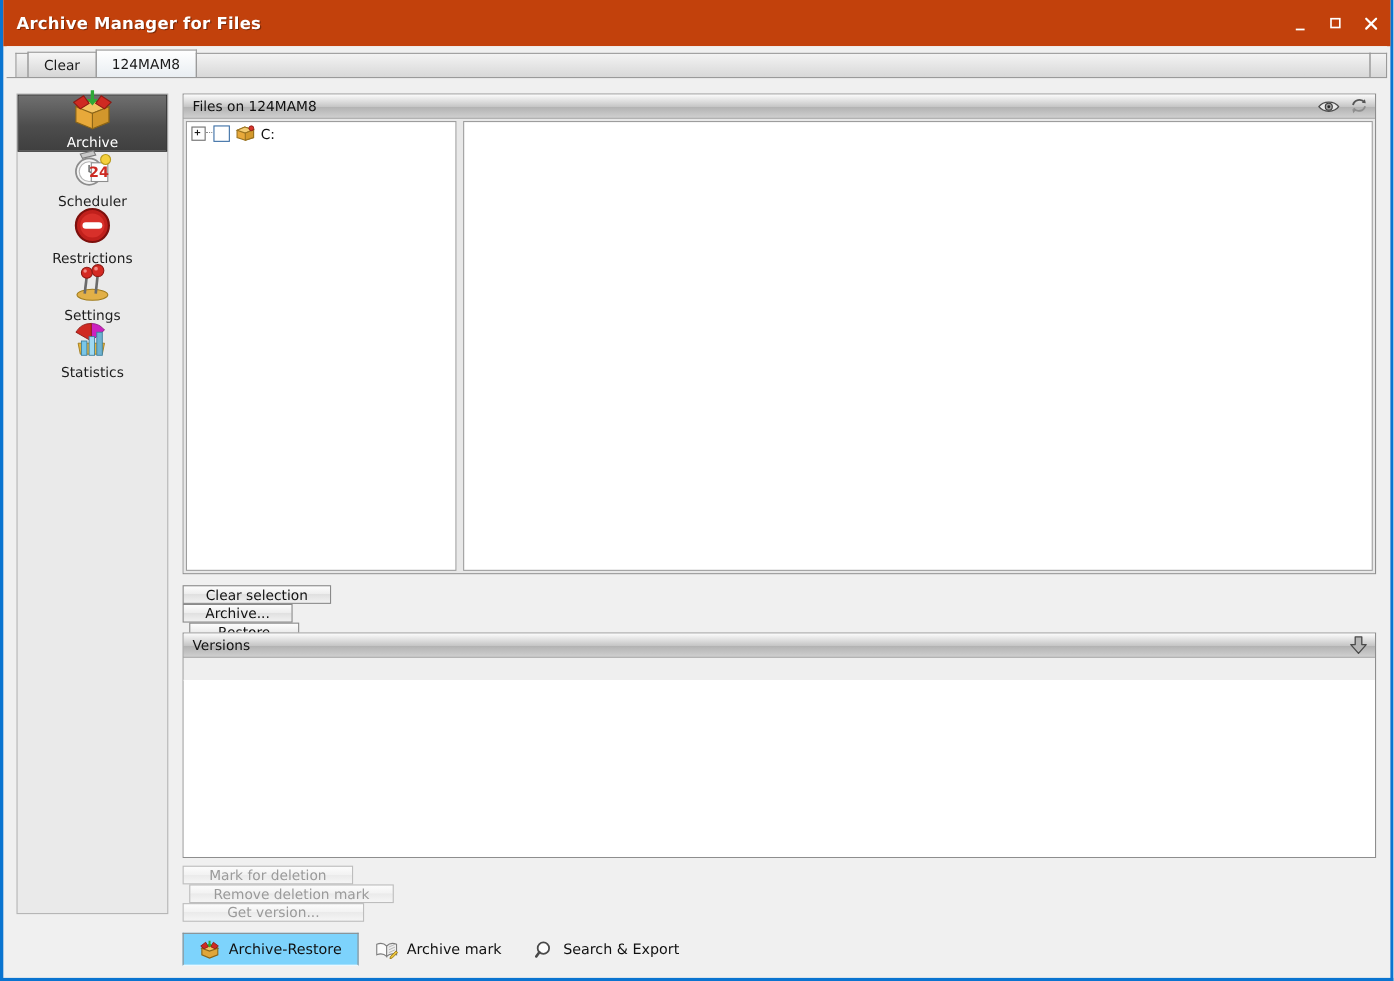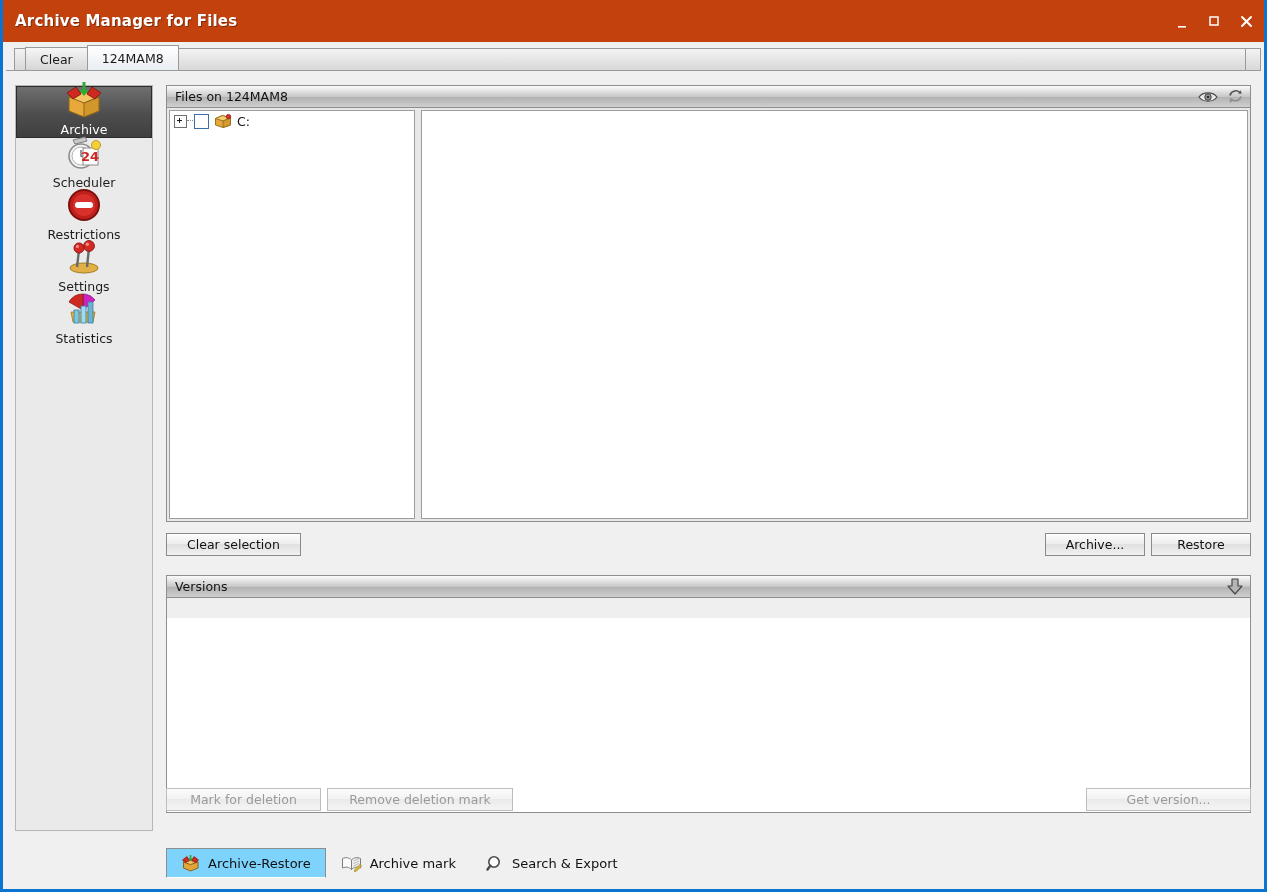--- a/index.html
+++ b/index.html
@@ -196,40 +196,40 @@
     border: 1px solid #3b6ea5;
     background: #ffffff;
     cursor: default;
     margin-left: 1px;
   }
   .tree-ico { margin-left: 5px; display: flex; align-items: center; flex: none; }
   .tree-label { margin-left: 5px; }
 
   
   .btnrow {
-    position: absolute; left: 0; right: 0; height: 24px;
-    display: flex; align-items: flex-end;
+    position: absolute; left: 0; right: 11px; height: 24px;
+    display: flex; align-items: flex-start; flex-direction: column;
   }
   .btn {
     height: 23px;
     border: 1px solid #8a8a8a;
     background: linear-gradient(to bottom, #fdfdfd, #ededed 48%, #e0e0e0 49%, #f1f1f1);
     font-size: 12.5px; color: #111;
     display: flex; align-items: center; justify-content: center;
     box-sizing: border-box;
     cursor: default;
     padding: 0 10px;
   }
   .btn.disabled { color: #9a9a9a; border-color: #bdbdbd;
     background: linear-gradient(to bottom, #fcfcfc, #f2f2f2 48%, #eaeaea 49%, #f5f5f5); }
   .spacer { flex: 1; }
 
   
   #versions-group {
-    position: absolute; left: 0; top: 490px; right: 0; height: 238px;
+    position: absolute; left: 0; top: 490px; right: 0; height: 205px;
   }
   .versions-colhdr {
     position: absolute; left: 0; top: 22px; right: 0; height: 20px;
     background: #efefef;
     border-bottom: 1px solid #e0e0e0;
   }
   .versions-body {
     position: absolute; left: 0; top: 42px; right: 0; bottom: 0;
     background: #ffffff;
   }

